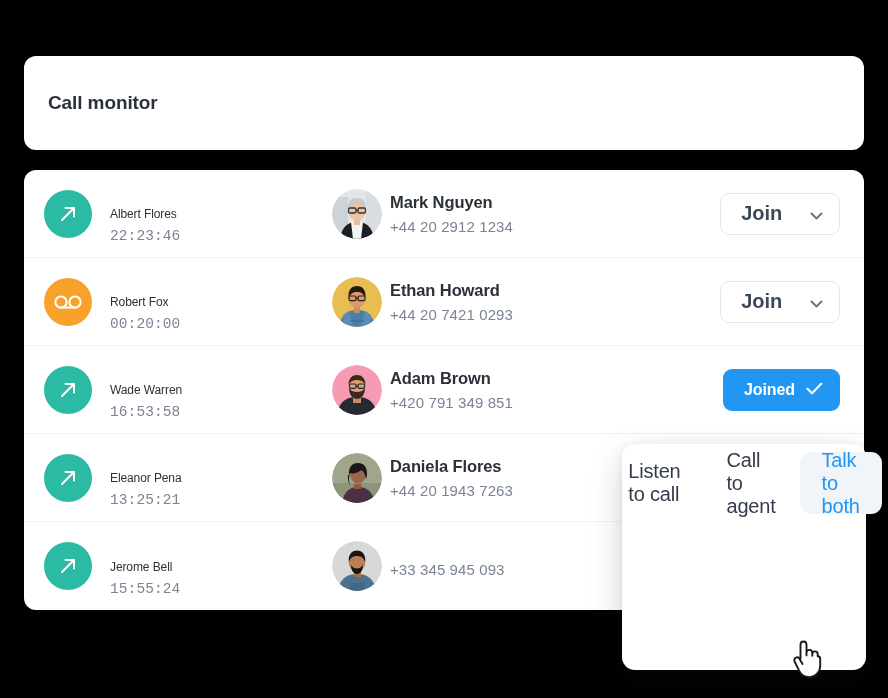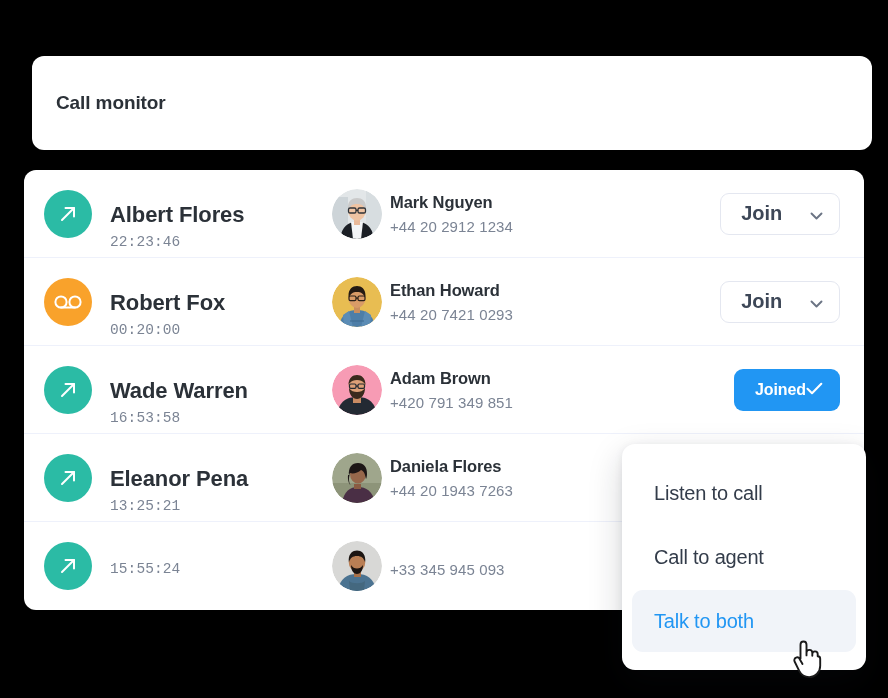--- a/index.html
+++ b/index.html
@@ -16,21 +16,21 @@
   #stage {
     position: relative;
     width: 888px;
     height: 698px;
     background: #000000;
   }
 
   
   .header-card {
     position: absolute;
-    left: 32px;
+    left: 24px;
     top: 56px;
     width: 840px;
     height: 94px;
     background: #ffffff;
     border-radius: 12px;
     display: flex;
     align-items: center;
     padding-left: 24px;
   }
 
@@ -76,22 +76,22 @@
   .dir-icon.outgoing { background: #2bbba5; }
   .dir-icon.voicemail { background: #f9a22b; }
 
   
   .caller {
     margin-left: 18px;
     width: 222px;
     flex: 0 0 222px;
   }
   .caller-name {
-    font-size: 22px;
-    font-weight: bold;
+    font-size: 12px;
+    font-weight: normal;
     color: #2b3138;
     line-height: 1.25;
     letter-spacing: -0.1px;
     margin-top: 24px;
   }
   .caller-time {
     font-size: 14.5px;
     color: #7b8494;
     margin-top: 6px;
     letter-spacing: 0.1px;
@@ -145,20 +145,21 @@
     font-size: 20px;
     font-weight: bold;
     color: #3d4757;
     cursor: pointer;
     letter-spacing: -0.1px;
   }
 
   .joined-btn {
     display: inline-flex;
     align-items: center;
+    gap: 11px;
     height: 42px;
     padding: 0 17px 0 21px;
     background: #2196f3;
     border: none;
     border-radius: 9px;
     font-size: 16px;
     font-weight: bold;
     color: #ffffff;
     cursor: pointer;
     letter-spacing: -0.1px;
@@ -169,21 +170,21 @@
     position: absolute;
     left: 622px;
     top: 444px;
     width: 244px;
     height: 226px;
     background: #ffffff;
     border-radius: 13px;
     padding: 8px 10px;
     box-shadow: 0 12px 34px rgba(20,26,40,0.18), 0 2px 8px rgba(20,26,40,0.08);
     display: flex;
-    flex-direction: column;
+    flex-direction: row;
     justify-content: center;
     gap: 2px;
   }
 
   .menu-item {
     height: 62px;
     display: flex;
     align-items: center;
     padding: 0 22px;
     border-radius: 11px;
@@ -408,20 +409,21 @@
     </div>
 
     <div class="call-row">
       <div class="dir-icon outgoing">
         <svg width="26" height="26" viewBox="0 0 26 26" fill="none">
           <path d="M7 19L19 7" stroke="#ffffff" stroke-width="2" stroke-linecap="round"></path>
           <path d="M10.5 7H19V15.5" stroke="#ffffff" stroke-width="2" stroke-linecap="round" stroke-linejoin="round"></path>
         </svg>
       </div>
       <div class="caller">
+        <div class="caller-name">Jerome Bell</div>
         <div class="caller-time">15:55:24</div>
       </div>
       <div class="contact">
         <div class="avatar">
           <svg viewBox="0 0 50 50">
             <defs>
                 <clipPath id="c5">
                   <circle cx="25" cy="25" r="25"></circle>
                 </clipPath>
               </defs>

